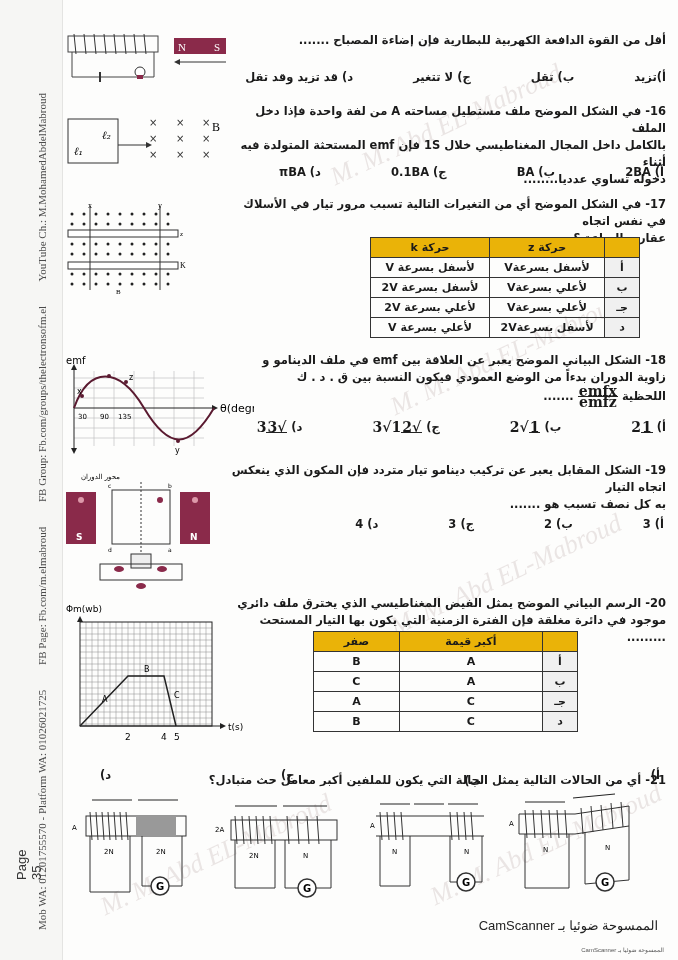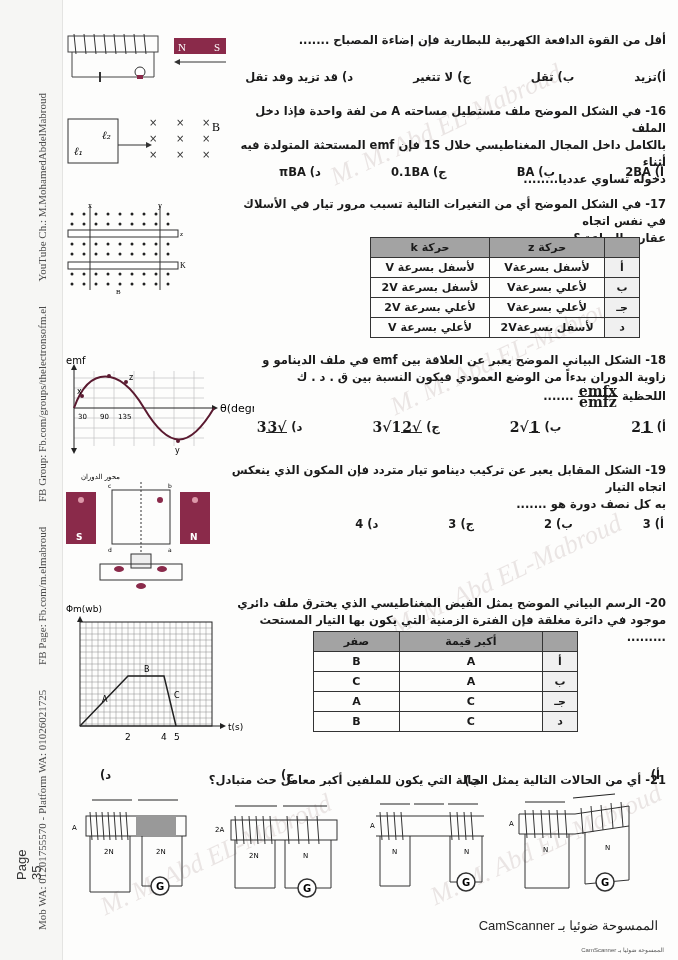--- a/index.html
+++ b/index.html
@@ -7,21 +7,21 @@
   .sidebar{position:absolute;left:0;top:0;width:62px;height:960px;background:#f6f6f4;border-right:1px solid #e4e4e2;}
   .side-text{position:absolute;left:36px;top:930px;transform-origin:0 0;transform:rotate(-90deg);white-space:nowrap;font-family:"Liberation Serif",serif;font-size:11px;color:#4a4a4a;}
   .side-text span{margin-right:22px;}
   .page-num{position:absolute;left:14px;top:880px;transform-origin:0 0;transform:rotate(-90deg);font-family:"Liberation Sans",sans-serif;font-size:13px;color:#333;}
   .q{position:absolute;right:12px;direction:rtl;text-align:right;font-size:11.5px;line-height:17px;font-weight:bold;}
   .opts{position:absolute;direction:rtl;font-size:11.5px;font-weight:bold;display:flex;}
   .opts span{display:inline-block;}
   table.t{position:absolute;border-collapse:collapse;direction:rtl;font-size:11px;font-weight:bold;}
   table.t td{border:1.5px solid #333;text-align:center;padding:0 6px;height:19px;}
   table.t td.lbl{width:22px;background:#f0f0f0;}
-  table.t tr.hd td{background:#a3a3a3;}
+  table.t tr.hd td{background:#eab308;}
   .fig{position:absolute;}
   .watermark{position:absolute;font-family:"Liberation Serif",serif;font-style:italic;color:rgba(150,120,120,0.18);font-size:26px;transform:rotate(-25deg);pointer-events:none;}
   .footer{position:absolute;right:20px;top:918px;direction:rtl;font-size:13px;font-family:"Liberation Sans",sans-serif;color:#222;}
   .footer-small{position:absolute;right:14px;top:946px;direction:rtl;font-size:6px;color:#555;font-family:"Liberation Sans",sans-serif;}
   .frac{display:inline-flex;flex-direction:column;align-items:center;vertical-align:middle;font-size:14px;line-height:10px;font-family:"DejaVu Serif",serif;}
   .frac .num{border-bottom:1px solid #222;padding:0 1px;}
 </style>
 </head>
 <body>
 
@@ -253,21 +253,21 @@
   <text x="14" y="63" font-size="7">30</text>
   <text x="36" y="63" font-size="7">90</text>
   <text x="54" y="63" font-size="7">135</text>
   <text x="13" y="38" font-size="8">x</text>
   <text x="65" y="24" font-size="8">z</text>
   <text x="111" y="97" font-size="8">y</text>
 </svg>
 
 <div class="q" style="top:462px;width:440px;">
   <div>19- الشكل المقابل يعبر عن تركيب دينامو تيار متردد فإن المكون الذي ينعكس اتجاه التيار</div>
-  <div>به كل نصف دورة هو .......</div>
+  <div>به كل نصف تسبب هو .......</div>
 </div>
 <div class="opts" style="top:517px;right:14px;gap:70px;">
   <span>أ) 3</span>
   <span>ب) 2</span>
   <span>ج) 3</span>
   <span>د) 4</span>
 </div>
 <svg class="fig" style="left:64px;top:470px;" width="150" height="120">
   <text x="56" y="9" font-size="7" direction="rtl">محور الدوران</text>
   <rect x="2" y="22" width="30" height="52" fill="#8a2a4a"></rect>

